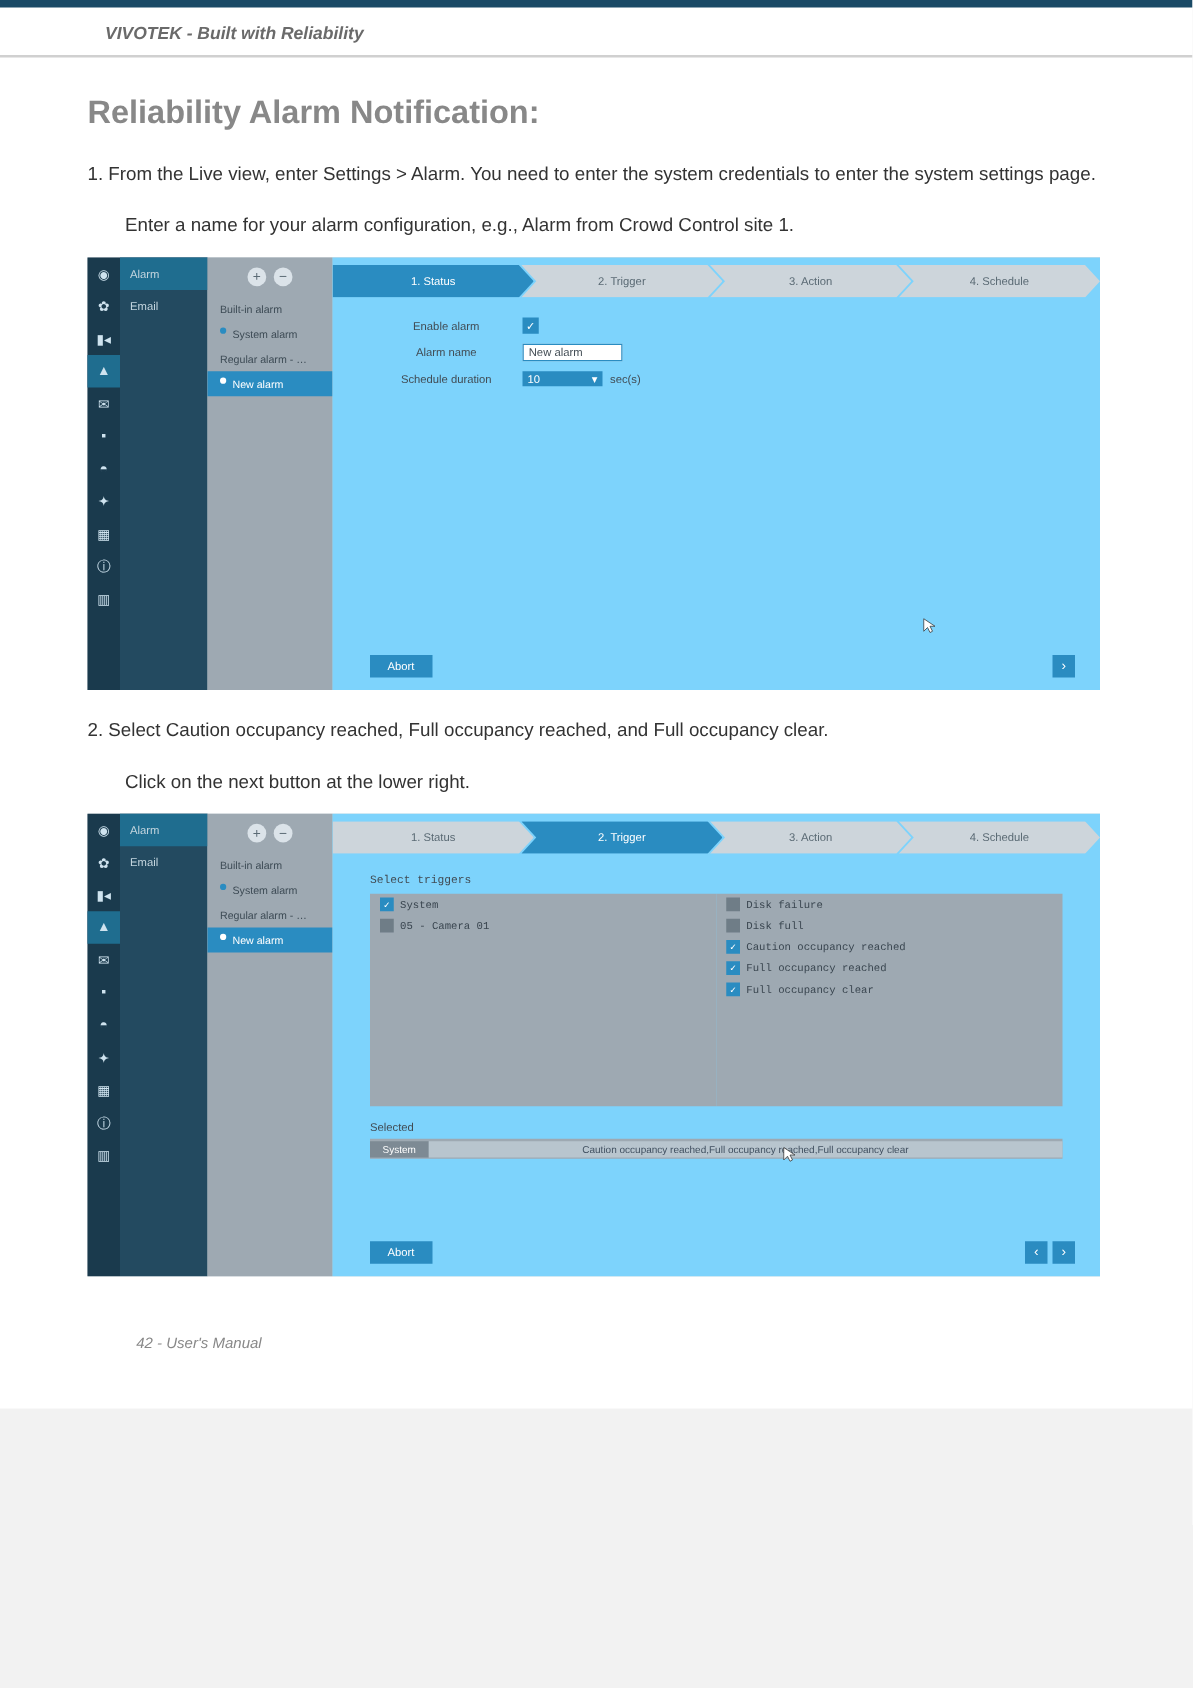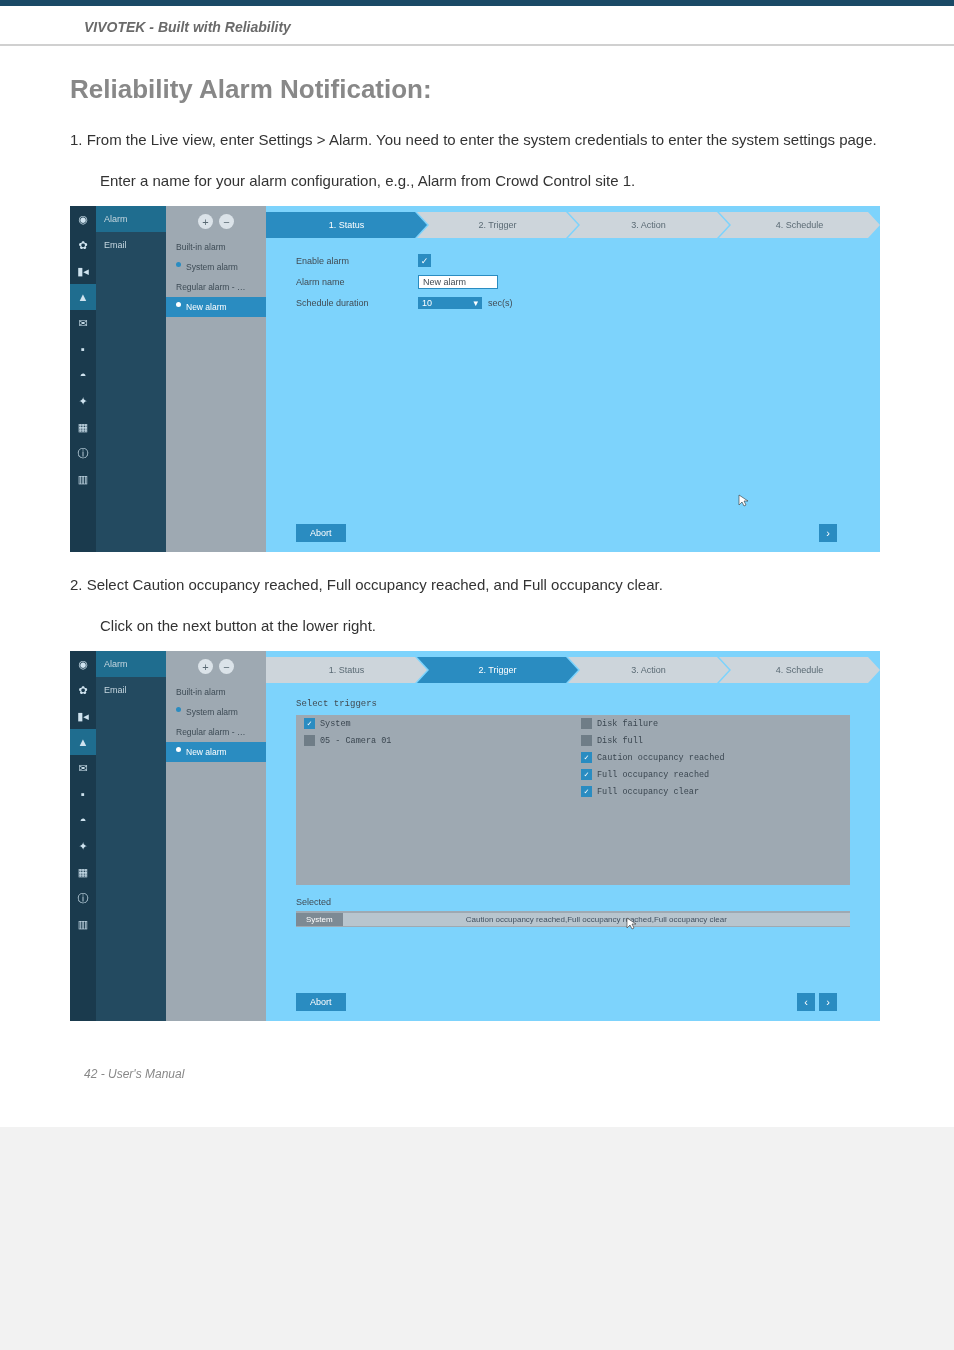--- a/index.html
+++ b/index.html
@@ -24,40 +24,40 @@
   .alarm-item { padding: 5px 10px; font-size: 8.5px; color: #3d4b55; display: flex; align-items: flex-start; gap: 5px; }
   .alarm-item .dot { width: 5px; height: 5px; border-radius: 50%; background: #2a8cc1; }
   .alarm-item.active { background: #2a8cc1; color: #fff; }
   .main-pane { flex: 1; background: #7dd3fc; position: relative; }
   .steps-nav { display: flex; height: 26px; margin: 6px 0 10px 0; }
   .step-arrow { flex: 1; background: #cdd5db; position: relative; display: flex; align-items: center; justify-content: center; font-size: 9px; color: #5a6a74; clip-path: polygon(0 0, calc(100% - 12px) 0, 100% 50%, calc(100% - 12px) 100%, 0 100%, 12px 50%); margin-left: -10px; }
   .step-arrow:first-child { margin-left: 0; clip-path: polygon(0 0, calc(100% - 12px) 0, 100% 50%, calc(100% - 12px) 100%, 0 100%); }
   .step-arrow.current { background: #2a8cc1; color: #fff; }
   .form-area { padding: 6px 30px; font-size: 9px; color: #414b53; }
   .form-row { display: flex; align-items: center; margin-bottom: 8px; }
-  .form-label { width: 122px; }
+  .form-label { width: 122px; text-align: center; }
   .chk { width: 13px; height: 13px; background: #2a8cc1; color: #fff; display: inline-flex; align-items: center; justify-content: center; font-size: 9px; }
   .txt-input { border: 1px solid #2a8cc1; background: #fff; padding: 1px 4px; font-size: 9px; width: 80px; }
   .dur-input { background: #2a8cc1; color: #fff; padding: 1px 4px; width: 64px; display: inline-block; }
-  .bottom-btns { position: absolute; bottom: 10px; left: 30px; right: 43px; display: flex; justify-content: space-between; align-items: center; }
+  .bottom-btns { position: absolute; bottom: 10px; left: 30px; right: 20px; display: flex; justify-content: space-between; align-items: center; }
   .abort-btn { background: #2a8cc1; color: #fff; font-size: 9px; padding: 4px 14px; cursor: pointer; }
   .nav-btn-group { display: flex; gap: 4px; }
   .nav-arrow-btn { width: 18px; height: 18px; background: #2a8cc1; color: #fff; display: flex; align-items: center; justify-content: center; font-size: 11px; cursor: pointer; }
   .cursor-svg { position: absolute; width: 12px; height: 14px; }
   .trigger-cols { display: flex; gap: 0; margin-top: 6px; height: 170px; }
   .trigger-col { flex: 1; background: #9ea9b2; }
   .trg-row { display: flex; align-items: center; gap: 5px; padding: 3px 8px; font-size: 8.5px; color: #3a4650; }
   .trg-chk { width: 11px; height: 11px; background: #6f7d87; display: inline-flex; align-items: center; justify-content: center; color: #fff; font-size: 8px; }
   .trg-chk.on { background: #2a8cc1; }
   .selected-section { margin-top: 12px; padding: 0 30px; }
   .selected-label { font-size: 9px; color: #414b53; margin-bottom: 4px; }
   .sel-bar { background: #9ea9b2; height: 16px; display: flex; align-items: center; font-size: 8px; position: relative; }
   .sel-bar .sys { background: #7d8a94; padding: 2px 10px; color: #fff; }
   .sel-bar .desc { flex:1; text-align:center; background:#b8c5ce; padding:2px 0; color:#415060; }
-  .footer { margin-top: 40px; padding: 6px 0 6px 84px; color: #888; font-style: italic; font-size: 12px; }
+  .footer { margin-top: 40px; padding: 6px 0 6px 84px; color: #888; font-style: italic; font-size: 12px; margin-left: 25px; }
   .s1 { height: 346px; }
   .s2 { height: 370px; }
 </style>
 </head>
 <body>
 
 <div class="page">
   <div class="header-bar">
     <span class="brand">VIVOTEK - Built with Reliability</span>
   </div>

